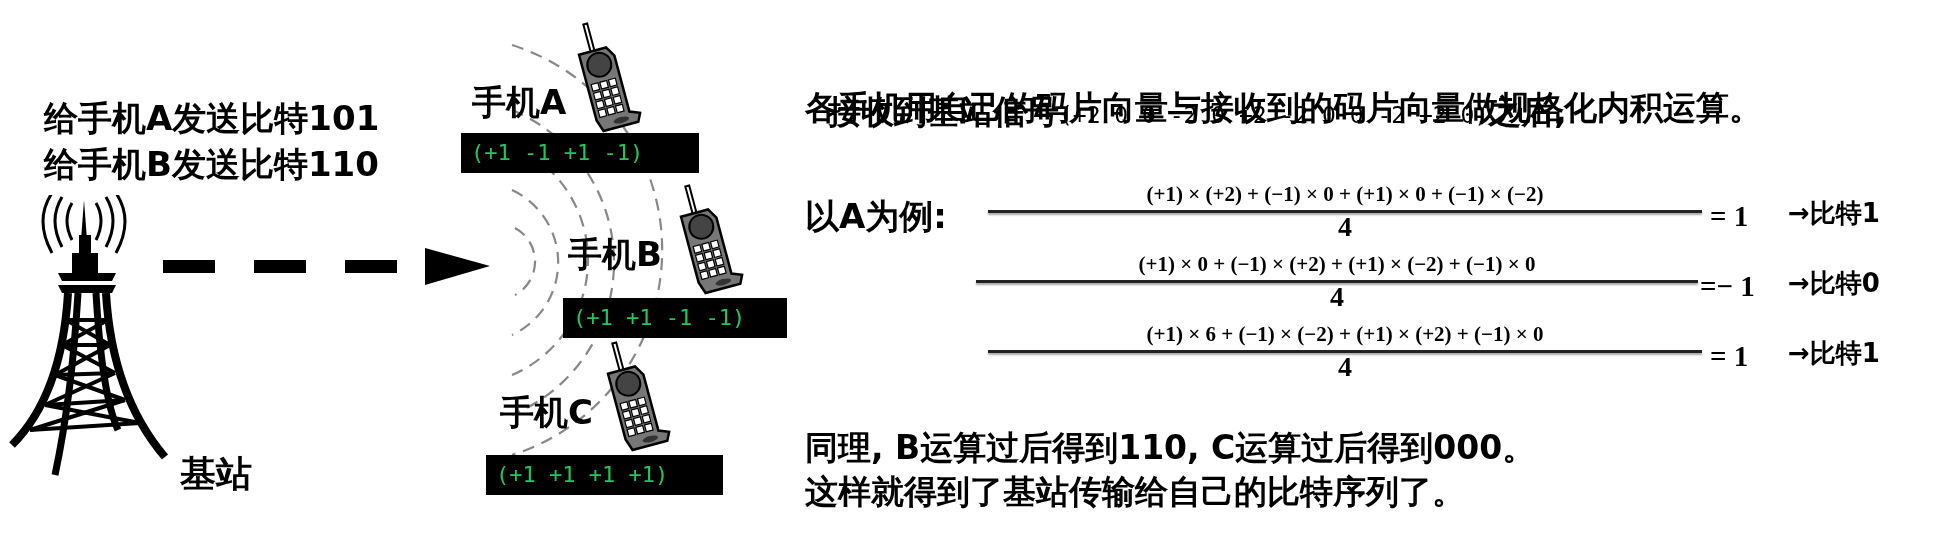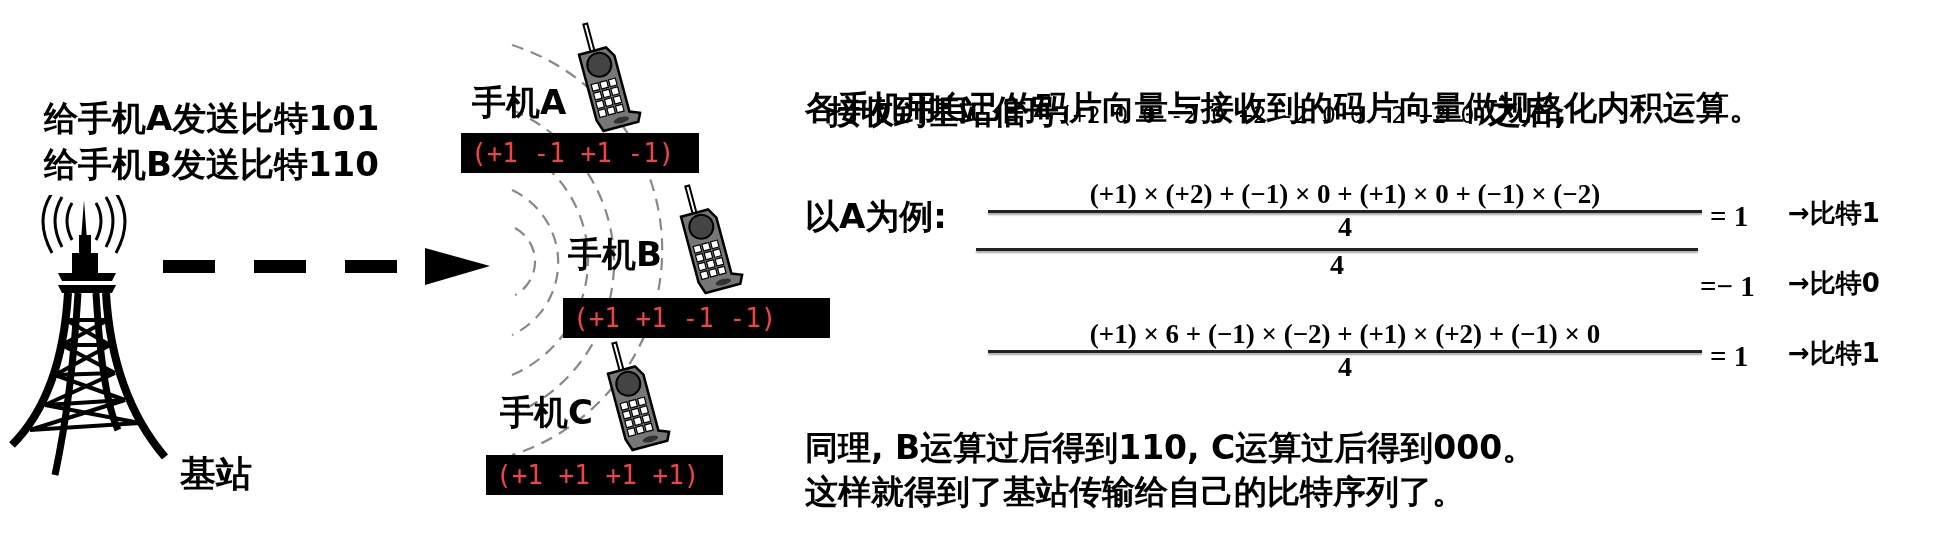--- a/index.html
+++ b/index.html
@@ -3,27 +3,27 @@
 <meta charset="utf-8">
 <style>
   html, body { margin:0; padding:0; background:#ffffff; }
   body { width:1940px; height:540px; position:relative; overflow:hidden;
          font-family:"DejaVu Sans", sans-serif; color:#000; }
   .abs { position:absolute; }
   .cjk { font-family:"DejaVu Sans", sans-serif; font-weight:bold; }
   .intro { left:44px; font-size:34px; font-weight:bold; line-height:44px; white-space:nowrap; }
   .station-label { left:180px; top:450px; font-size:36px; font-family:"Liberation Serif","DejaVu Serif", serif; font-weight:bold; }
   .phone-label { font-size:34px; font-weight:bold; white-space:nowrap; }
-  .code-box { background:#000; color:#ef4444; font-family:"DejaVu Sans Mono", monospace; font-size:26px;
+  .code-box { background:#000; color:#22c55e; font-family:"DejaVu Sans Mono", monospace; font-size:22px;
               height:40px; line-height:40px; padding:0 10px; white-space:pre; box-sizing:border-box; }
   .text-line { font-size:33px; font-weight:bold; white-space:pre; line-height:40px; }
   .text-line .sig { font-family:"DejaVu Sans Mono", monospace; font-weight:normal; font-size:23px;text-align:right; }
   .example-label { font-size:34px; font-weight:bold; white-space:nowrap; }
   .frac { text-align:center; font-family:"Liberation Serif","DejaVu Serif", serif; font-weight:bold; }
-  .frac .numr { font-size:27px; white-space:nowrap; padding:0 4px; line-height:32px; }
+  .frac .numr { font-size:21px; white-space:nowrap; padding:0 4px; line-height:32px; }
   .frac .bar { height:3px; background:#222; box-shadow:0 2px 2px rgba(0,0,0,0.35); }
   .frac .den { font-size:28px; line-height:28px; }
   .eq { font-family:"Liberation Serif","DejaVu Serif", serif; font-weight:bold; font-size:29px; white-space:nowrap; }
   .result { font-size:26px; font-weight:bold; white-space:nowrap; }
 </style>
 </head>
 <body>
 
 <div class="abs intro cjk" style="top:96px;">给手机A发送比特101</div>
 <div class="abs intro cjk" style="top:142px;">给手机B发送比特110</div>
@@ -125,21 +125,21 @@
       <rect x="22" y="80" width="7" height="7"></rect>
         <rect x="31" y="80" width="7" height="7"></rect>
         <rect x="40" y="80" width="7" height="7"></rect>
       <rect x="22" y="89" width="7" height="7"></rect>
         <rect x="31" y="89" width="7" height="7"></rect>
         <rect x="40" y="89" width="7" height="7"></rect>
     </g>
     <ellipse cx="42" cy="104" rx="8" ry="3" fill="#333"></ellipse>
   </g>
 </svg>
-<div class="abs code-box" style="left:563px;top:298px;width:267px;">(+1 +1 -1 -1)</div>
+<div class="abs code-box" style="left:563px;top:298px;width:224px;">(+1 +1 -1 -1)</div>
 
 <div class="abs phone-label cjk" style="left:500px;top:390px;">手机C</div>
 <svg class="abs" style="left:597px;top:337px;" width="80" height="115" viewBox="0 0 80 115">
   <g transform="rotate(-15 40 60)">
     <rect x="30" y="2" width="4" height="30" fill="#fff" stroke="#000" stroke-width="2"></rect>
     <path d="M18 30 L46 30 L52 40 L52 98 L62 102 L58 110 L22 110 L18 98 Z" fill="#777" stroke="#000" stroke-width="2.5"></path>
     <circle cx="35" cy="45" r="12" fill="#444" stroke="#000" stroke-width="2"></circle>
     <g fill="#fff" stroke="#000" stroke-width="1.2">
       <rect x="22" y="62" width="7" height="7"></rect>
         <rect x="31" y="62" width="7" height="7"></rect>
@@ -168,20 +168,21 @@
 
 <div class="abs frac" style="left:988px;top:178px;width:714px;">
   <div class="numr">(+1) × (+2) + (−1) × 0 + (+1) × 0 + (−1) × (−2)</div>
   <div class="bar"></div>
   <div class="den">4</div>
 </div>
 <div class="abs eq" style="left:1710px;top:200px;">= 1</div>
 <div class="abs result cjk" style="left:1788px;top:196px;">→比特1</div>
 
 <div class="abs frac" style="left:976px;top:248px;width:722px;">
+  <div class="numr">(+1) × 0 + (−1) × (+2) + (+1) × (−2) + (−1) × 0</div>
   <div class="bar"></div>
   <div class="den">4</div>
 </div>
 <div class="abs eq" style="left:1700px;top:270px;">=− 1</div>
 <div class="abs result cjk" style="left:1788px;top:266px;">→比特0</div>
 
 <div class="abs frac" style="left:988px;top:318px;width:714px;">
   <div class="numr">(+1) × 6 + (−1) × (−2) + (+1) × (+2) + (−1) × 0</div>
   <div class="bar"></div>
   <div class="den">4</div>

